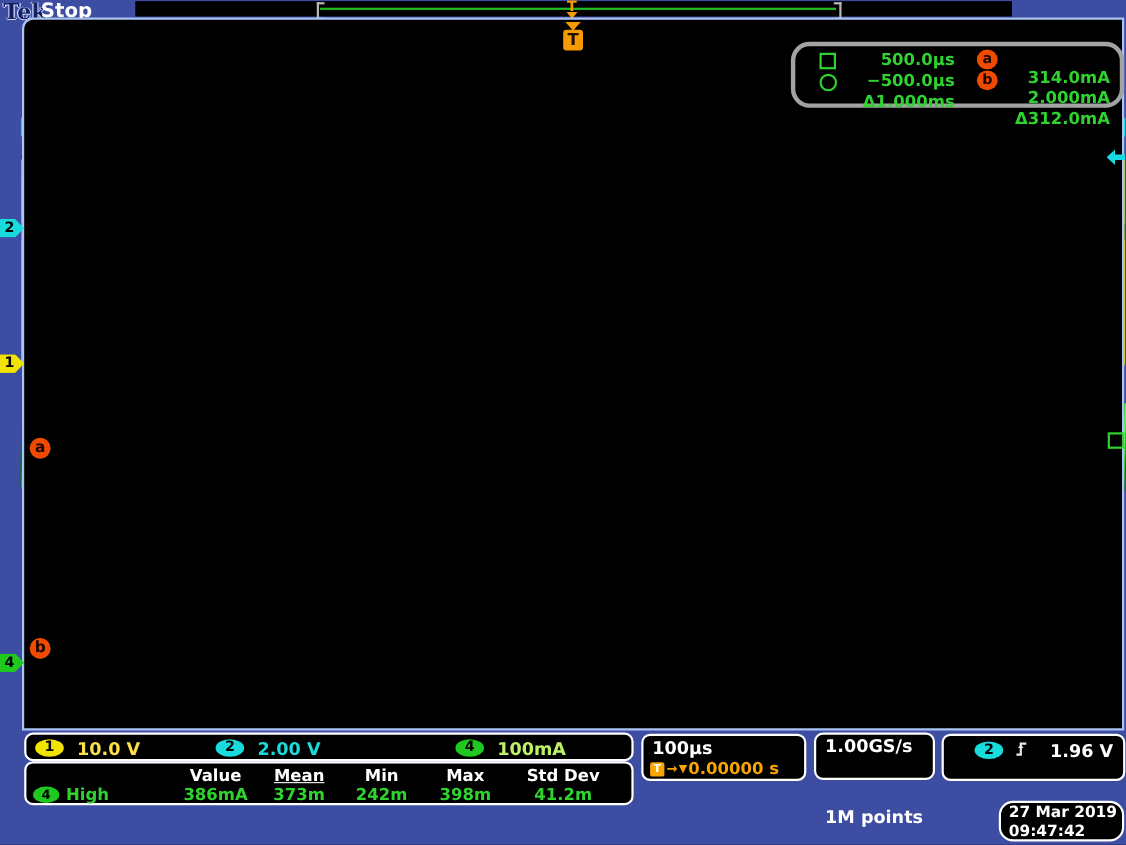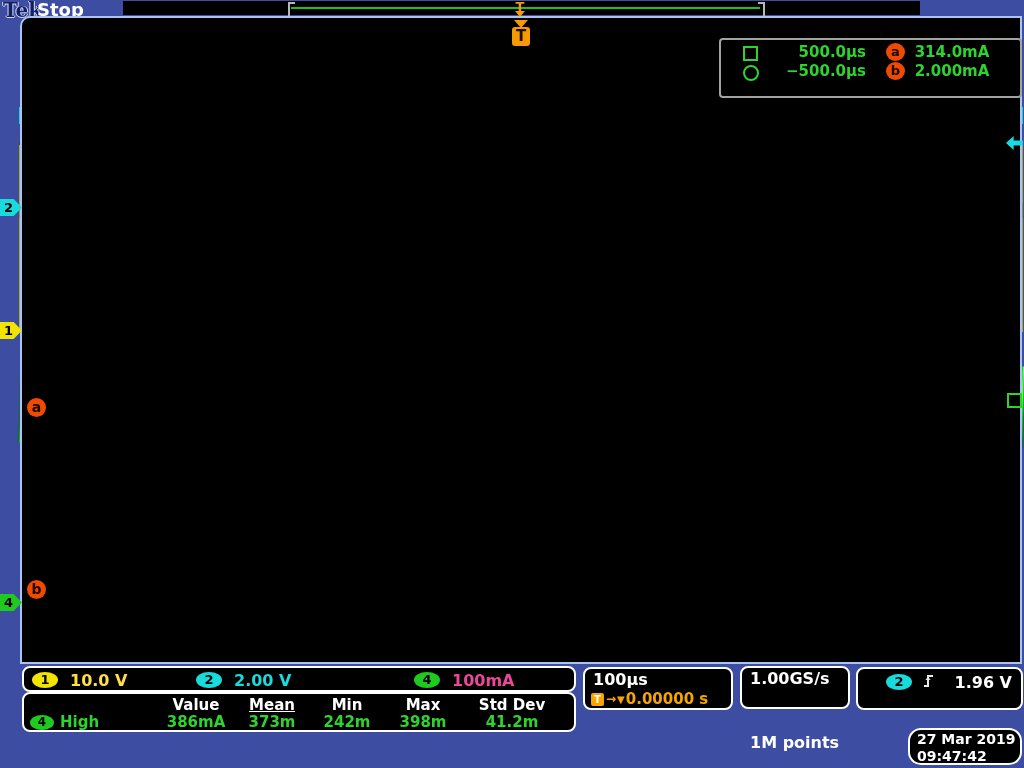--- a/index.html
+++ b/index.html
@@ -39,29 +39,29 @@
   
   .cursor-badge{width:19px;height:19px;border-radius:50%;background:#ee4a00;color:#1a0500;
     font:bold 14px "DejaVu Sans",sans-serif;text-align:center;line-height:19px;}
   #badge-a{left:27px;top:398px;}
   #badge-b{left:27px;top:580px;}
   
   #trig-level-arrow{left:1006px;top:137px;width:17px;height:14px;background:#19d9e5;
     clip-path:polygon(0 50%,45% 0,45% 32%,100% 32%,100% 68%,45% 68%,45% 100%);}
   
   #cursor-box{left:719px;top:38px;width:303px;height:60px;background:#000;
-    border:2px solid #a3a3a3;border-radius:4px;box-sizing:border-box;}
+    border:4px solid #a3a3a3;border-radius:17px;box-sizing:border-box;}
   .cur-row{position:absolute;left:0;width:100%;height:19px;}
   .cur-icon{position:absolute;left:22px;top:3px;}
   .icon-square{width:11px;height:11px;border:2px solid #2fd32f;}
   .icon-circle{width:12px;height:12px;border:2px solid #2fd32f;border-radius:50%;}
   .cur-time{position:absolute;left:40px;width:105px;top:0;text-align:right;color:#2fd32f;font:bold 15px "DejaVu Sans",sans-serif;}
   .cur-badge{position:absolute;left:165px;top:0;width:19px;height:18px;border-radius:50%;background:#ee4a00;
     color:#1a0500;font:bold 13px "DejaVu Sans",sans-serif;text-align:center;line-height:18px;}
-  .cur-val{position:absolute;left:176px;width:110px;top:0;text-align:center;color:#2fd32f;font:bold 15px "DejaVu Sans",sans-serif;}
+  .cur-val{position:absolute;left:176px;width:110px;top:16px;text-align:right;color:#2fd32f;font:bold 15px "DejaVu Sans",sans-serif;}
   
   .panel{background:#000;border:2px solid #fff;border-radius:8px;box-sizing:border-box;}
   #channel-bar{left:22px;top:666px;width:554px;height:26px;}
   .ch-badge{position:absolute;top:4px;width:26px;height:16px;border-radius:50%;
     color:#000;font:bold 13px "DejaVu Sans",sans-serif;text-align:center;line-height:16px;}
   .ch-scale{position:absolute;top:3px;font:bold 16px "DejaVu Sans",sans-serif;}
   #measure-table{left:22px;top:692px;width:554px;height:40px;}
   .mt-head{position:absolute;top:2px;width:90px;text-align:center;color:#fff;font:bold 15px "DejaVu Sans",sans-serif;}
   .mt-val{position:absolute;top:19px;width:90px;text-align:center;color:#2fd32f;font:bold 15px "DejaVu Sans",sans-serif;}
   #mt-badge{position:absolute;left:6px;top:21px;width:24px;height:15px;border-radius:50%;background:#1fc91f;
@@ -2034,29 +2034,33 @@
     <span class="cur-time">500.0µs</span>
     <span class="cur-badge">a</span>
     <span class="cur-val">314.0mA</span>
   </div>
   <div class="cur-row" style="top:22px;">
     <div class="cur-icon icon-circle"></div>
     <span class="cur-time">−500.0µs</span>
     <span class="cur-badge">b</span>
     <span class="cur-val">2.000mA</span>
   </div>
+  <div class="cur-row" style="top:41px;">
+    <span class="cur-time">Δ1.000ms</span>
+    <span class="cur-val">Δ312.0mA</span>
+  </div>
 </div>
 
 <div id="channel-bar" class="abs panel">
   <span class="ch-badge" style="left:8px;background:#f0e400;">1</span>
   <span class="ch-scale" style="left:46px;color:#fde047;">10.0 V</span>
   <span class="ch-badge" style="left:172px;background:#19dbdb;">2</span>
   <span class="ch-scale" style="left:210px;color:#19dbdb;">2.00 V</span>
   <span class="ch-badge" style="left:390px;background:#1fc91f;">4</span>
-  <span class="ch-scale" style="left:428px;color:#ec4899;">100mA</span>
+  <span class="ch-scale" style="left:428px;color:#bef264;">100mA</span>
 </div>
 
 <div id="measure-table" class="abs panel">
   <span class="mt-head" style="left:127px;">Value</span>
   <span class="mt-head" style="left:203px;text-decoration:underline;">Mean</span>
   <span class="mt-head" style="left:278px;">Min</span>
   <span class="mt-head" style="left:354px;">Max</span>
   <span class="mt-head" style="left:443px;">Std Dev</span>
   <span id="mt-badge">4</span>
   <span id="mt-name">High</span>

